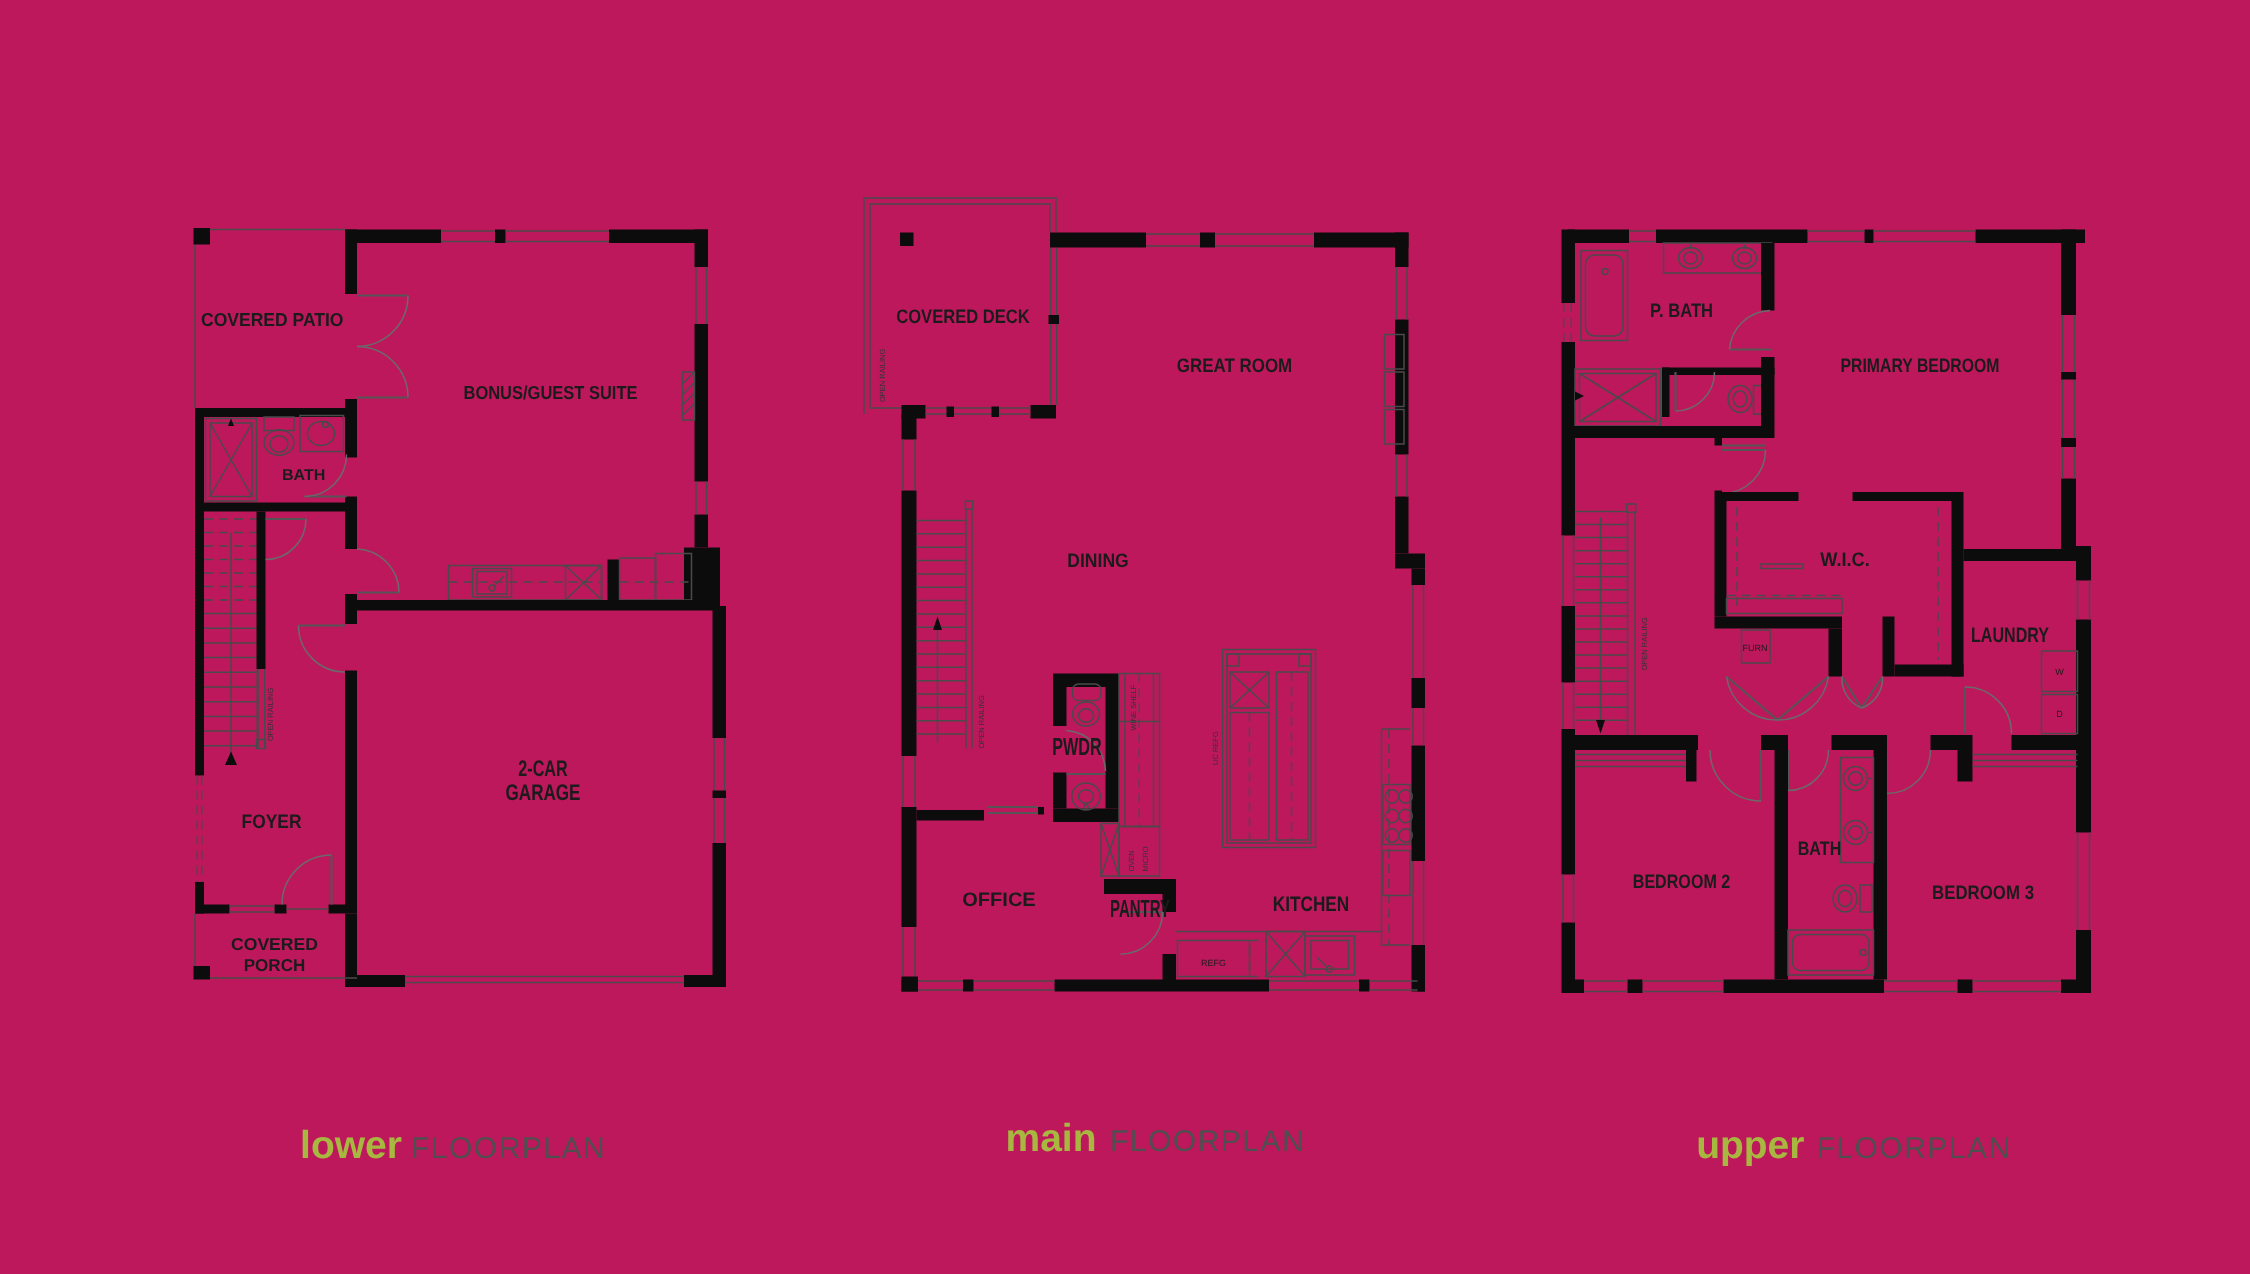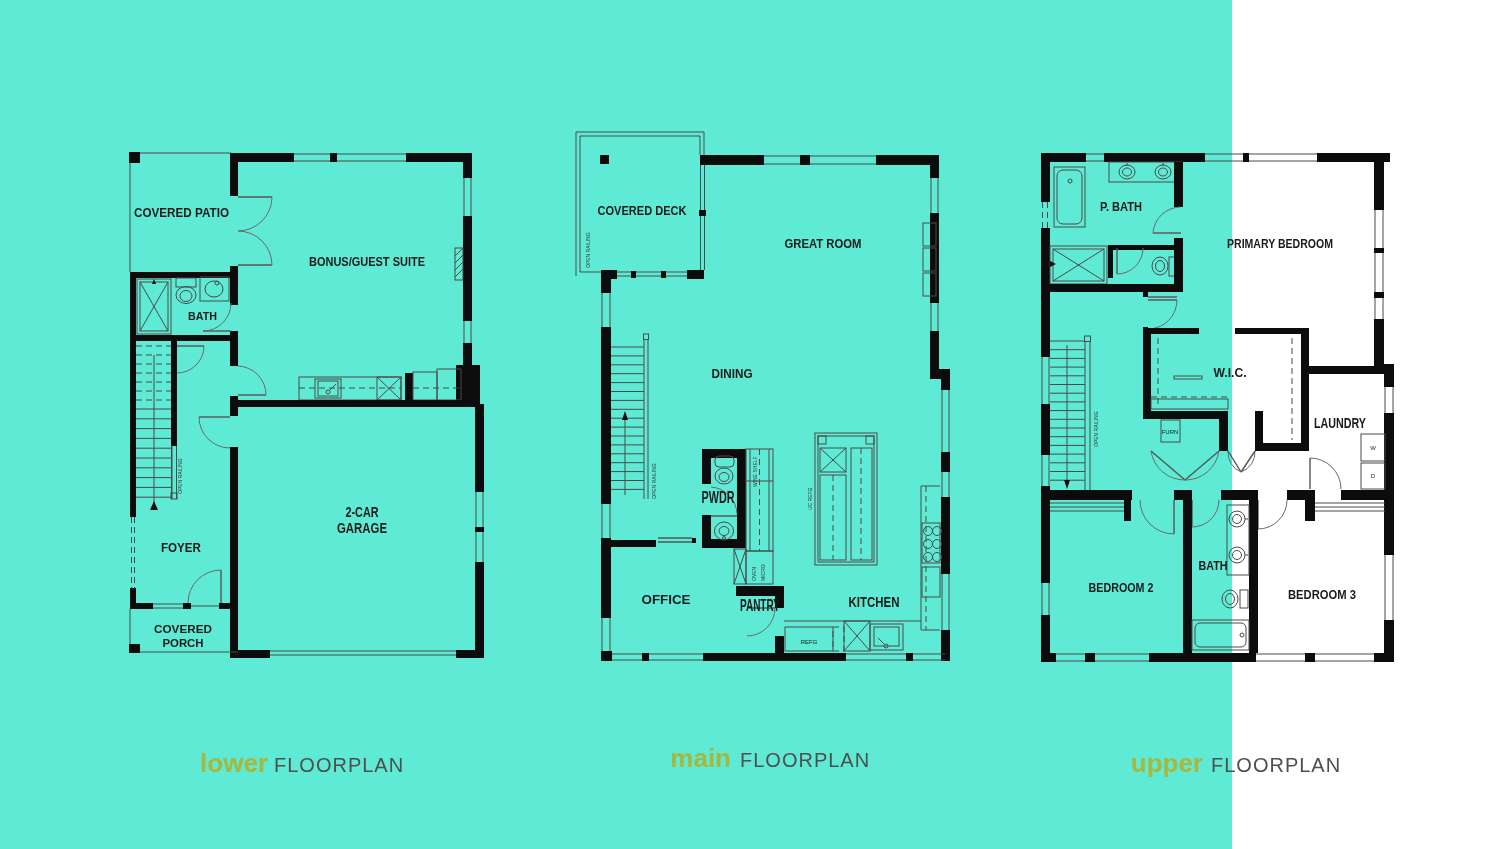--- a/index.html
+++ b/index.html
@@ -1,16 +1,16 @@
 <!DOCTYPE html>
 <html><head>
 <meta charset="utf-8">
 <style>
   html,body { margin:0; padding:0; background:#ffffff; }
-  .page { width:1232px; height:849px; position:relative; background:#5eead4; }
+  .page { width:1500px; height:849px; position:relative; background:#be185d; }
   svg { display:block; }
   .w { fill:#0c0c0c; }
   .t { stroke:#4a4a4a; stroke-width:1; fill:none; }
   .d { stroke:#6a6a6a; stroke-width:1; fill:none; }
   .d2 { stroke:#555; stroke-width:1.4; fill:none; }
   .dash { stroke:#4a4a4a; stroke-width:1; fill:none; stroke-dasharray:6 4; }
   .vt { font:5px "Liberation Sans", sans-serif; fill:#333; }
   .cap-green { font:bold 26px "Liberation Sans", sans-serif; fill:#a7b73f; }
   .cap-gray { font:20px "Liberation Sans", sans-serif; fill:#4f4f4f; letter-spacing:1px; }
 </style>

